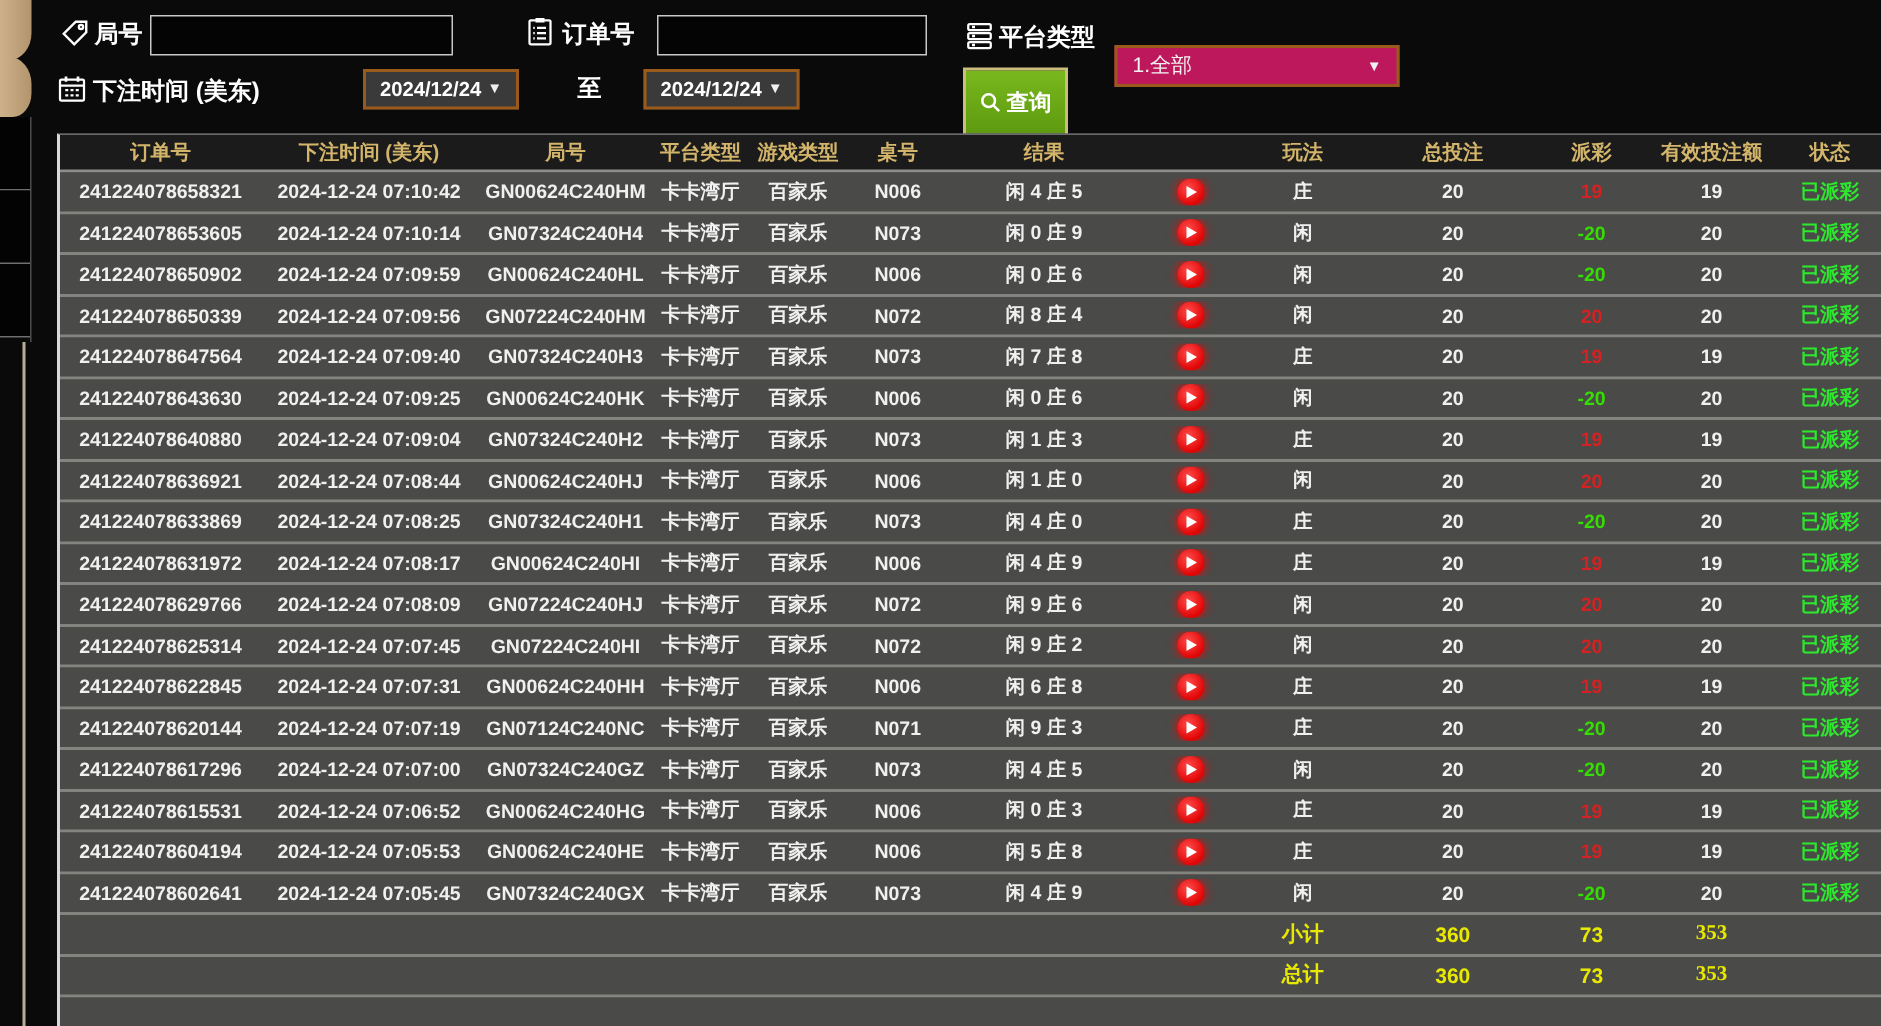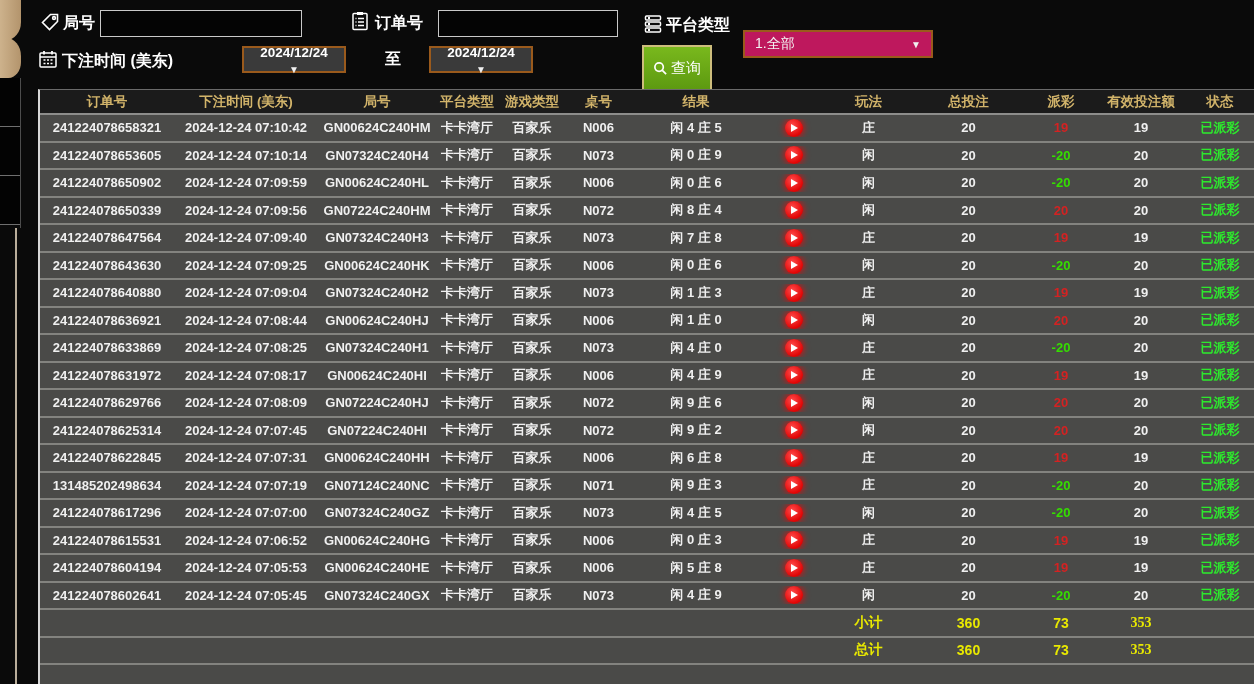--- a/index.html
+++ b/index.html
@@ -24,33 +24,33 @@
   .ficon  { position:absolute; width:20px; height:20px; }
   .ficon svg { width:20px; height:20px; display:block; }
   .tinput {
     position:absolute; height:27px; background:#040404;
     border:1px solid #c9c9c9; color:#fff; font-size:14px; padding:0 6px;
     font-family:inherit; outline:none;
   }
   .dateselect {
     position:absolute; width:104px; height:27px; background:#3a3a3a;
     border:2px solid #9a5a1c; color:#fff; font-size:13.5px; font-weight:700;
-    display:flex; align-items:center; justify-content:center; gap:4px; cursor:pointer;flex-direction:column;
+    display:flex; align-items:center; justify-content:center; gap:4px; cursor:pointer;
   }
   .platselect {
     position:absolute; left:743px; top:30px; width:190px; height:28px;
     background:#be185d; border:2px solid #9a5a1c; color:#f2f2f2;
     font-size:14px; display:flex; align-items:center; padding:0 10px; cursor:pointer;
   }
   .platselect .arrow { margin-left:auto; }
   .arrow { font-size:10px; color:#f0f0f0; }
   .querybtn {
     position:absolute; left:642px; top:45px; width:70px; height:46px;
     background:linear-gradient(180deg,#79b81d,#5d9a10);
-    border:2px solid #cdbd7c; color:#fff; font-size:15px; font-weight:400;
+    border:2px solid #cdbd7c; color:#fff; font-size:15px; font-weight:700;
     display:flex; align-items:center; justify-content:center; gap:3px; cursor:pointer;
     font-family:inherit;
   }
   .querybtn svg { width:15px; height:15px; }
   
   .table {
     position:absolute; left:38px; top:89px; width:1216px; height:595px;
     background:#4a4a48; border-left:2px solid #d8d8d8; border-top:1px solid #6a6a6a;
   }
   .grid13 {
@@ -393,21 +393,21 @@
           <div class="cell"><span class="playbtn">
               <span class="tri"></span>
             </span></div>
           <div class="cell">庄</div>
           <div class="cell">20</div>
           <div class="cell red">19</div>
           <div class="cell">19</div>
           <div class="cell status">已派彩</div>
         </div>
         <div class="trow grid13">
-          <div class="cell">131485202498634</div>
+          <div class="cell">241224078620144</div>
           <div class="cell">2024-12-24 07:07:19</div>
           <div class="cell">GN07124C240NC</div>
           <div class="cell">卡卡湾厅</div>
           <div class="cell">百家乐</div>
           <div class="cell">N071</div>
           <div class="cell">闲 9 庄 3</div>
           <div class="cell"><span class="playbtn">
               <span class="tri"></span>
             </span></div>
           <div class="cell">庄</div>

